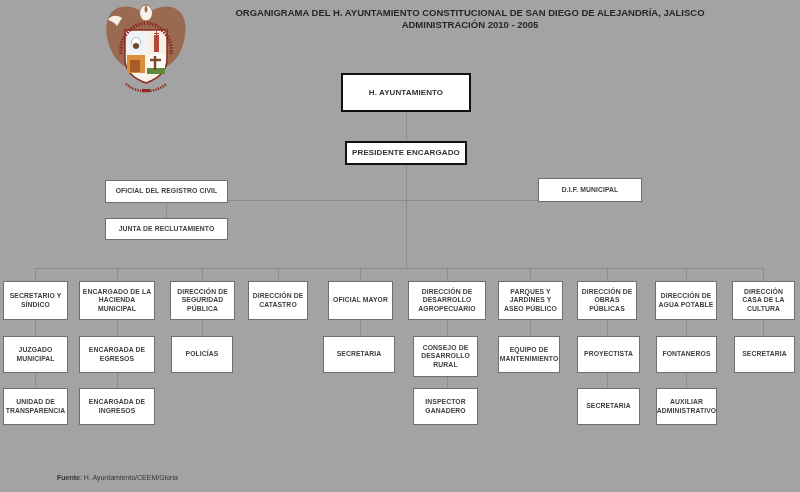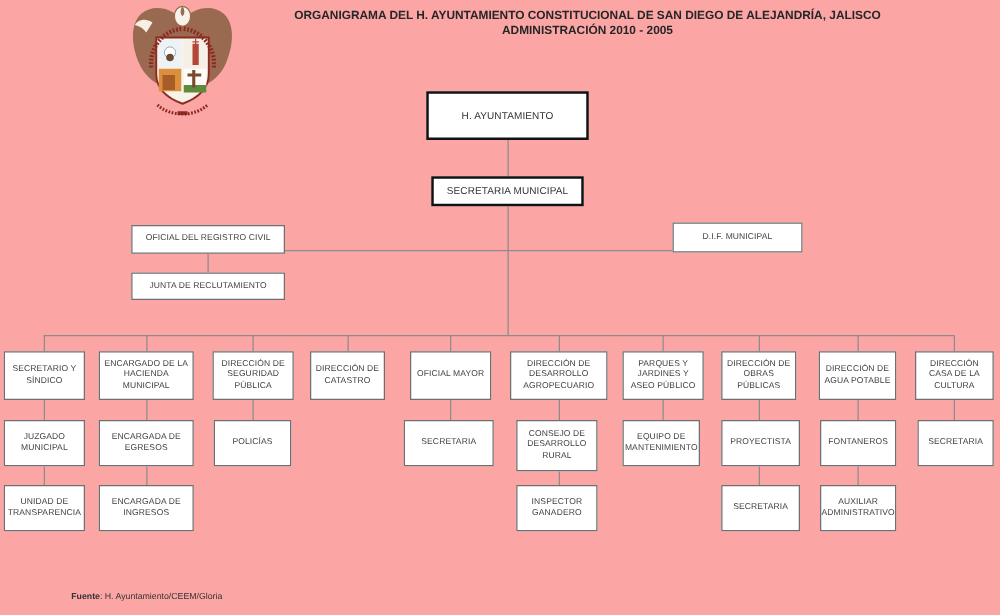--- a/index.html
+++ b/index.html
@@ -1,23 +1,23 @@
 <!DOCTYPE html>
 <html><head>
 <meta charset="utf-8">
 <style>
   html,body{margin:0;padding:0;background:#fff;}
-  .canvas{position:relative;width:800px;height:492px;background:#fca5a5;overflow:hidden;
+  .canvas{position:relative;width:800px;height:492px;background:#a3a3a3;overflow:hidden;
           font-family:"Liberation Sans", sans-serif;color:#3a3a3a;}
   .title{position:absolute;left:140px;top:7px;width:660px;text-align:center;
          font-size:9.5px;font-weight:bold;color:#262626;line-height:1.28;}
   .box{position:absolute;border:1px solid #6f6f6f;background:#fff;display:flex;
        align-items:center;justify-content:center;text-align:center;
        font-size:6.8px;line-height:1.25;padding:1px;box-sizing:border-box;
-       letter-spacing:0.1px;color:#404040;}
+       letter-spacing:0.1px;color:#404040;font-weight:bold;}
   .box.main{border:2px solid #111;font-size:8px;color:#333;}
   .hl{position:absolute;height:1px;background:#8c8c8c;}
   .vl{position:absolute;width:1px;background:#8c8c8c;}
   .footer{position:absolute;left:57px;top:474px;font-size:7px;color:#333;}
   .footer b{font-weight:bold;}
   .logo{position:absolute;left:100px;top:2px;width:92px;height:92px;}
 </style>
 </head>
 <body>
 
@@ -78,21 +78,21 @@
   <div class="vl" style="left:35px;top:373px;height:15px;"></div>
   <div class="vl" style="left:117px;top:373px;height:15px;"></div>
   <div class="vl" style="left:447px;top:377px;height:11px;"></div>
   <div class="vl" style="left:607px;top:373px;height:15px;"></div>
   <div class="vl" style="left:686px;top:373px;height:15px;"></div>
 
   <div class="box main" style="left:341px;top:73px;width:130px;height:39px;">
       <span>H. AYUNTAMIENTO</span>
     </div>
   <div class="box main" style="left:345px;top:141px;width:122px;height:24px;">
-      <span>SECRETARIA MUNICIPAL</span>
+      <span>PRESIDENTE ENCARGADO</span>
     </div>
 
   <div class="box" style="left:105px;top:180px;width:123px;height:23px;">
       <span>OFICIAL DEL REGISTRO CIVIL</span>
     </div>
   <div class="box" style="left:538px;top:178px;width:104px;height:24px;">
       <span>D.I.F. MUNICIPAL</span>
     </div>
   <div class="box" style="left:105px;top:218px;width:123px;height:22px;">
       <span>JUNTA DE RECLUTAMIENTO</span>

